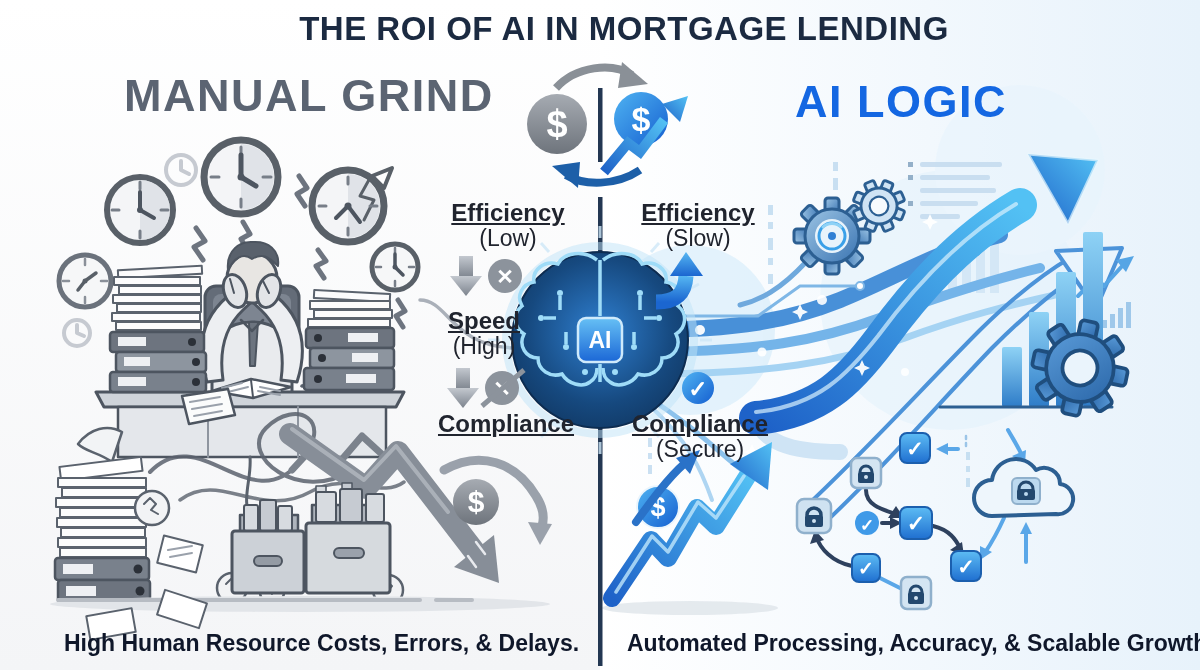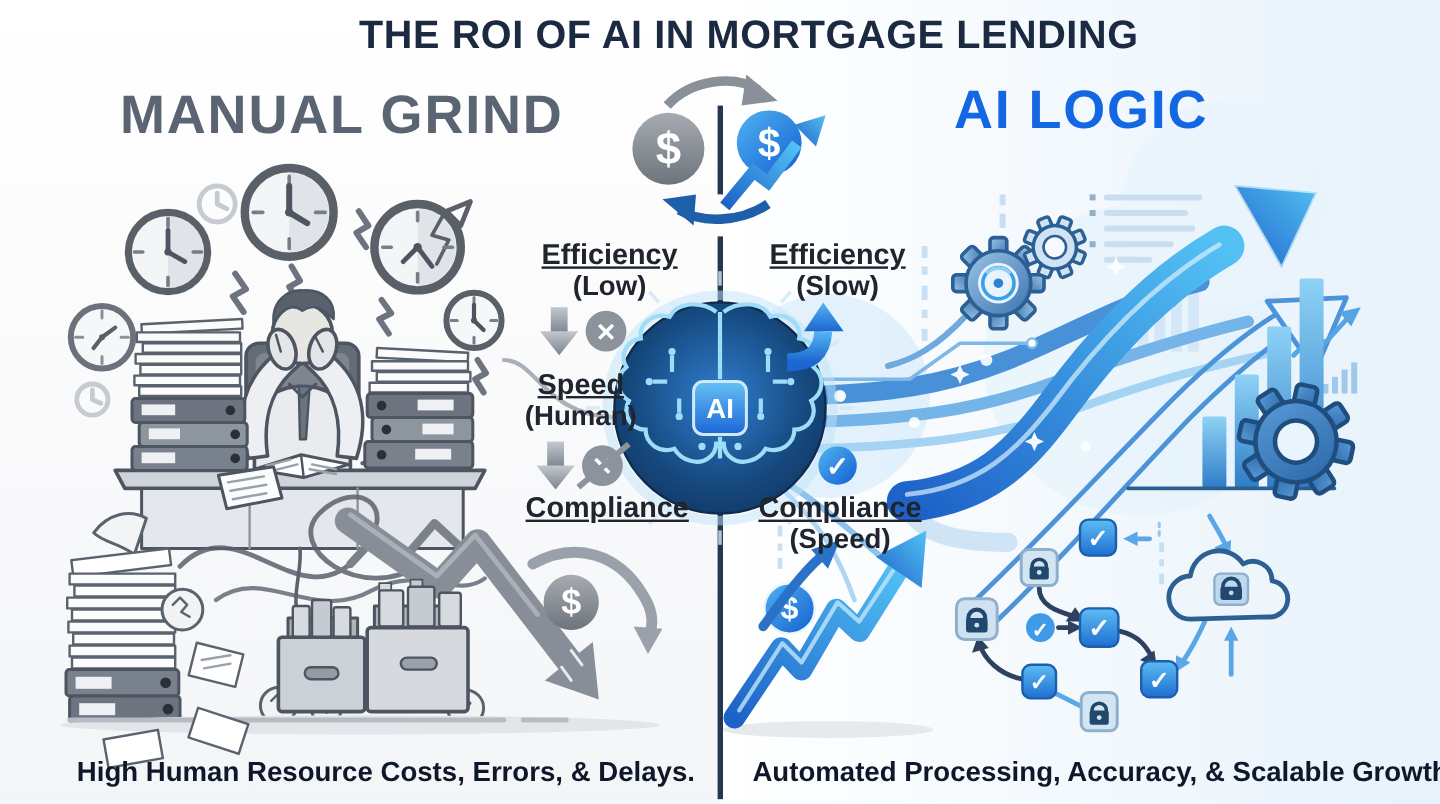--- a/index.html
+++ b/index.html
@@ -3,25 +3,25 @@
 <meta charset="utf-8">
 <style>
   html,body{margin:0;padding:0;background:#ffffff;}
   .stage{position:relative;width:1200px;height:670px;overflow:hidden;
          font-family:"Liberation Sans",sans-serif;background:#fdfdfe;}
   .stage svg.art{position:absolute;left:0;top:0;}
   .txt{position:absolute;white-space:nowrap;}
   .title{top:10px;left:0;width:1200px;text-align:center;font-size:33px;font-weight:800;
          letter-spacing:.5px;color:#1b2a41;margin-left:24px;}
   .heading{font-size:45px;font-weight:800;letter-spacing:1.5px;}
-  .heading.left{top:70px;left:100px;color:#5b6472;}
-  .heading.right{top:66px;left:795px;color:#1467e2;}
+  .heading.left{top:70px;left:124px;color:#5b6472;}
+  .heading.right{top:76px;left:795px;color:#1467e2;}
   .metric{position:absolute;transform:translateX(-50%);text-align:center;color:#20242e;line-height:1.08;}
   .metric .m-label{font-size:24px;font-weight:700;text-decoration:underline;}
-  .metric .m-qual{font-size:23px;font-weight:700;}
+  .metric .m-qual{font-size:23px;font-weight:400;}
   .caption{top:630px;font-size:23px;font-weight:600;color:#0f172a;}
   .caption.left{left:64px;}
   .caption.right{left:627px;}
 </style>
 </head>
 <body>
 
 <div class="stage">
 
 <svg class="art" width="1200" height="670" viewBox="0 0 1200 670">
@@ -662,25 +662,25 @@
   <div class="metric" style="left:508px;top:200px;">
     <div class="m-label">Efficiency</div>
     <div class="m-qual">(Low)</div>
   </div>
   <div class="metric" style="left:698px;top:200px;">
     <div class="m-label">Efficiency</div>
     <div class="m-qual">(Slow)</div>
   </div>
   <div class="metric" style="left:484px;top:308px;">
     <div class="m-label">Speed</div>
-    <div class="m-qual">(Human)</div>
+    <div class="m-qual">(High)</div>
   </div>
   <div class="metric" style="left:506px;top:411px;">
     <div class="m-label">Compliance</div>
   </div>
   <div class="metric" style="left:700px;top:411px;">
     <div class="m-label">Compliance</div>
-    <div class="m-qual">(Speed)</div>
+    <div class="m-qual">(Secure)</div>
   </div>
 
   <div class="txt caption left">High Human Resource Costs, Errors, &amp; Delays.</div>
   <div class="txt caption right">Automated Processing, Accuracy, &amp; Scalable Growth.</div>
 </div>
 
 </body></html>

